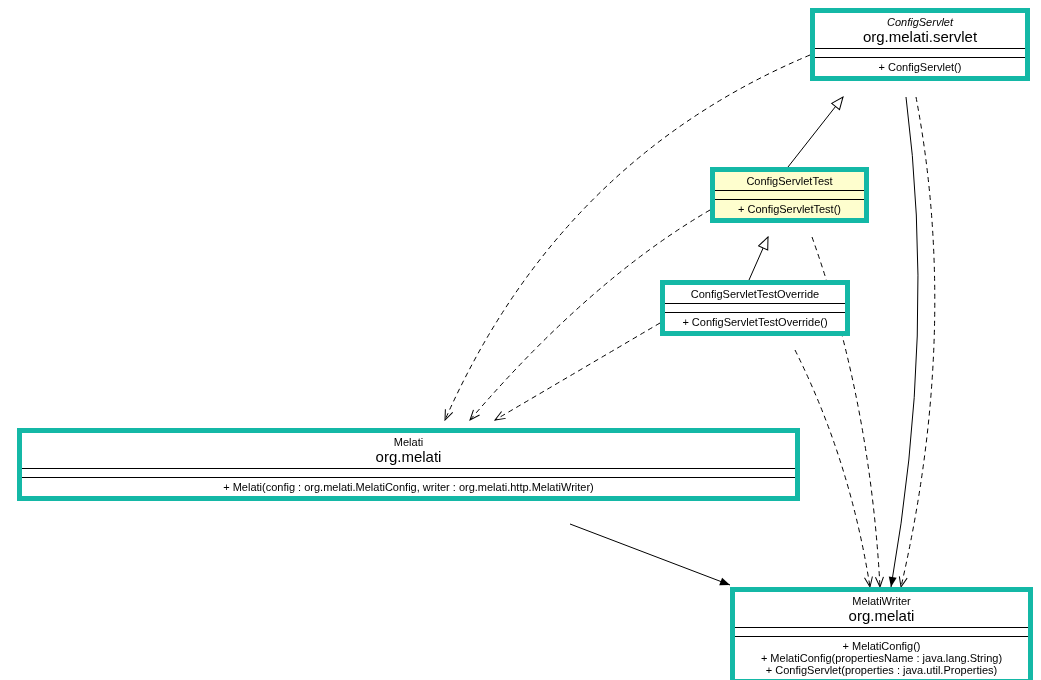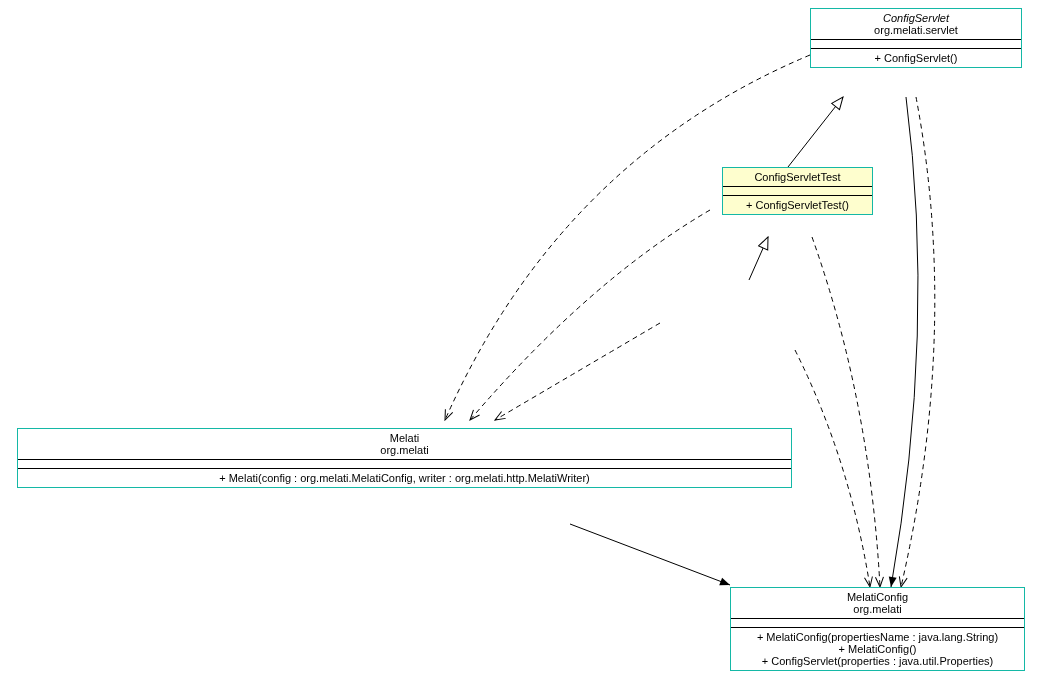--- a/index.html
+++ b/index.html
@@ -1,22 +1,22 @@
 <!DOCTYPE html>
 <html><head>
 <meta charset="utf-8">
 <style>
 body { margin: 0; font-family: Arial, sans-serif; font-size: 11px; background: #fff; width: 1041px; height: 680px; position: relative; }
 .diagram { position: relative; width: 1041px; height: 680px; }
-.class-box { position: absolute; background: #fff; border: 1px solid #14b8a6; }
-.class-box.highlight { background: #fefece; margin-left: 12px; }
+.class-box { position: absolute; background: #fff; border: 5px solid #14b8a6; }
+.class-box.highlight { background: #fefece; }
 .class-header { border-bottom: 1px solid #000; text-align: center; padding: 3px 6px; }
 .class-name { font-weight: normal; }
 .class-name.italic { font-style: italic; }
-.class-pkg { font-size: 11px; }
+.class-pkg { font-size: 15px; }
 .class-attrs { border-bottom: 1px solid #000; min-height: 8px; }
 .class-methods { padding: 3px 6px; text-align: center; }
 .class-methods div { white-space: nowrap; }
 svg { position: absolute; top: 0; left: 0; width: 1041px; height: 680px; pointer-events: none; }
 </style>
 </head>
 <body>
 
 <div class="diagram">
 
@@ -78,38 +78,47 @@
 <div class="class-box highlight" style="left:710px; top:167px; width:149px;">
   <div class="class-header">
     <div class="class-name">ConfigServletTest</div>
   </div>
   <div class="class-attrs"></div>
   <div class="class-methods">
     <div>+ ConfigServletTest()</div>
   </div>
 </div>
 
+<div class="class-box" style="left:660px; top:280px; width:180px;">
+  <div class="class-header">
+    <div class="class-name">ConfigServletTestOverride</div>
+  </div>
+  <div class="class-attrs"></div>
+  <div class="class-methods">
+    <div>+ ConfigServletTestOverride()</div>
+  </div>
+</div>
 
 <div class="class-box" style="left:17px; top:420px; width:773px;margin-top:8px;">
   <div class="class-header">
     <div class="class-name">Melati</div>
     <div class="class-pkg">org.melati</div>
   </div>
   <div class="class-attrs"></div>
   <div class="class-methods">
     <div>+ Melati(config : org.melati.MelatiConfig, writer : org.melati.http.MelatiWriter)</div>
   </div>
 </div>
 
 <div class="class-box" style="left:730px; top:587px; width:293px;">
   <div class="class-header">
-    <div class="class-name">MelatiConfig</div>
+    <div class="class-name">MelatiWriter</div>
     <div class="class-pkg">org.melati</div>
   </div>
   <div class="class-attrs"></div>
   <div class="class-methods">
+    <div>+ MelatiConfig()</div>
     <div>+ MelatiConfig(propertiesName : java.lang.String)</div>
-    <div>+ MelatiConfig()</div>
     <div>+ ConfigServlet(properties : java.util.Properties)</div>
   </div>
 </div>
 
 </div>
 
 </body></html>

